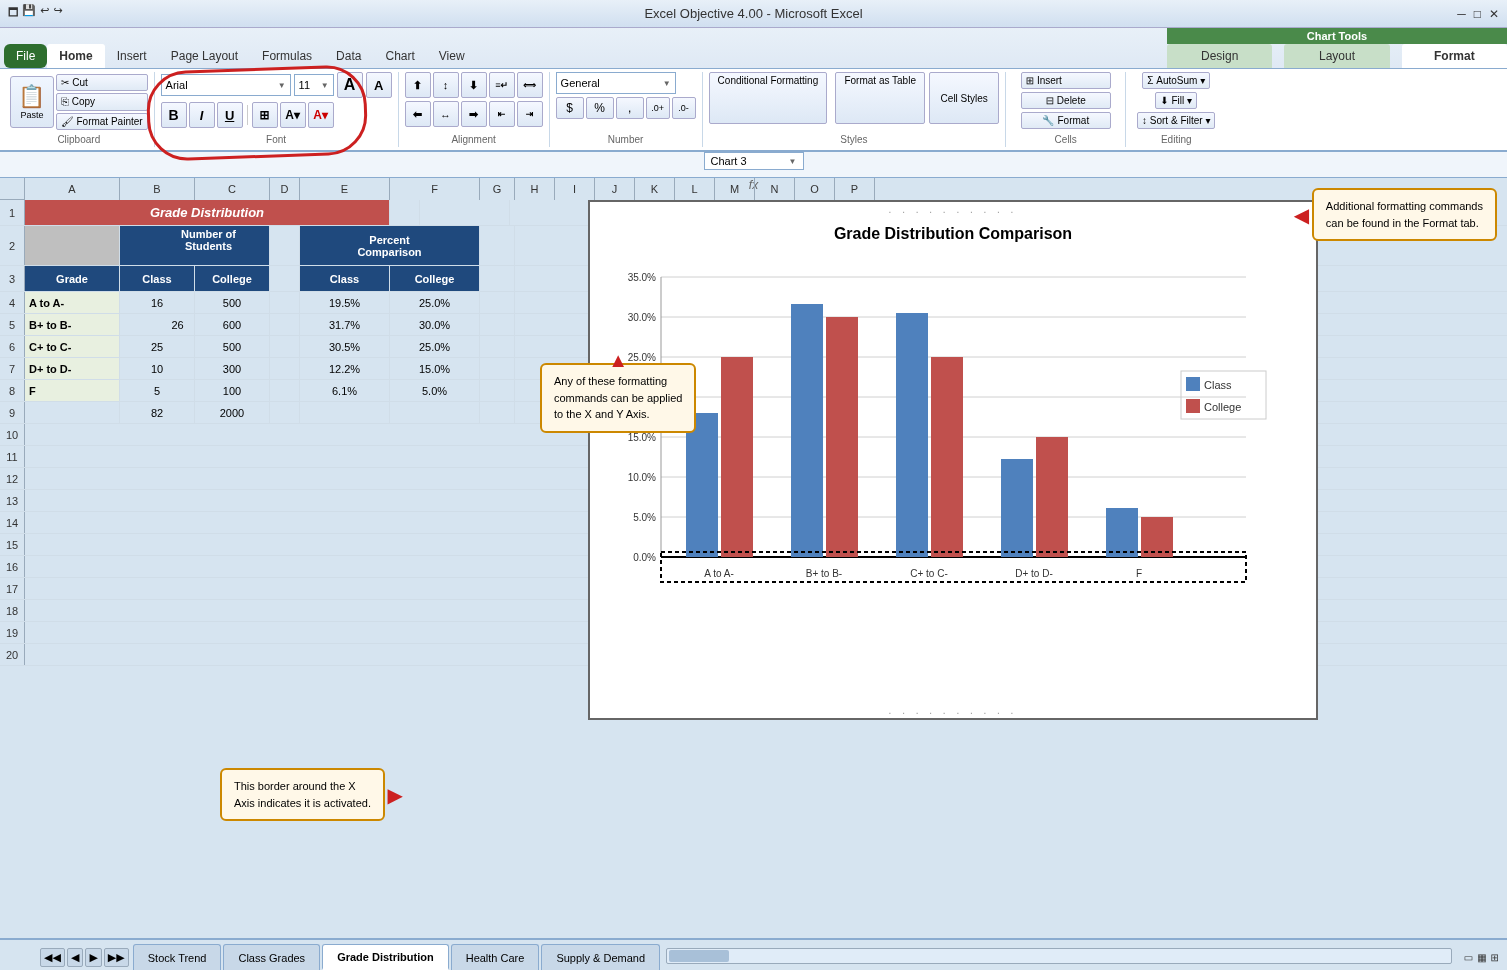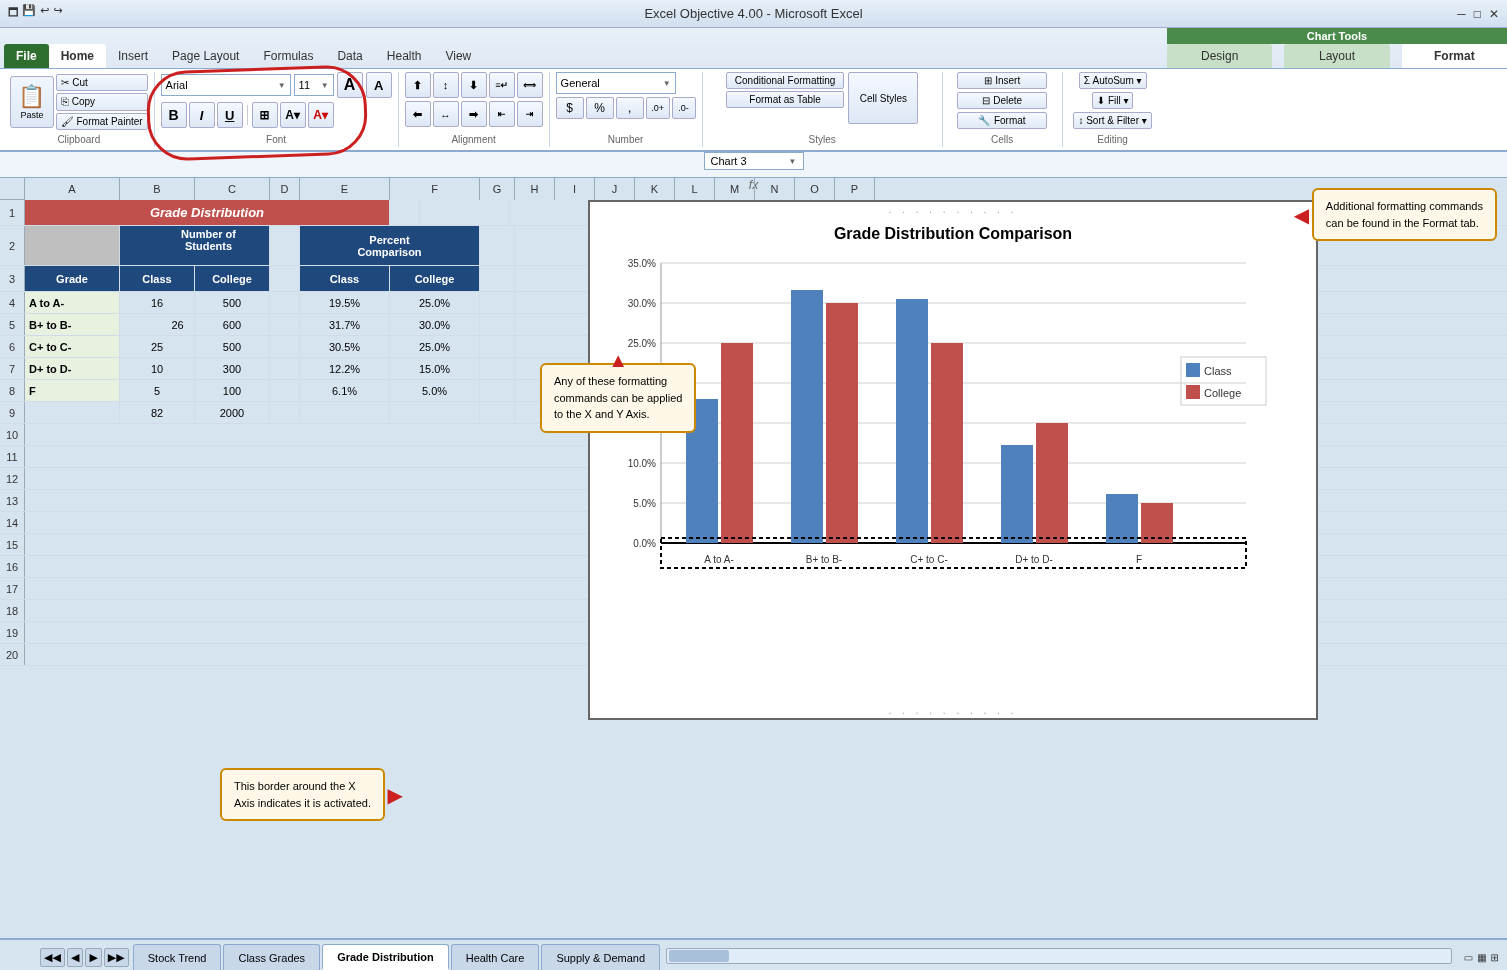--- a/index.html
+++ b/index.html
@@ -41,21 +41,22 @@
       align-items: center;
     }
     .ribbon-tab.active {
       background: #ffffff;
       font-weight: bold;
       color: #333;
     }
     .ribbon-tab.file-tab {
       background: #2e6e2e;
       color: white;
-      font-weight: bold;
+      font-weight: normal;
+      border-radius: 6px;
     }
 
     .ribbon-content {
       background: #ffffff;
       border-top: 1px solid #8aabcf;
       display: flex;
       align-items: stretch;
       padding: 3px 4px;
       min-height: 82px;
     }
@@ -412,21 +413,21 @@
       <div style="flex:1; display:flex; flex-direction:column;">
 
         <div style="display:flex; align-items:flex-end;">
           <div class="ribbon-tabs" style="flex:1;">
             <div class="ribbon-tab file-tab">File</div>
             <div class="ribbon-tab active">Home</div>
             <div class="ribbon-tab">Insert</div>
             <div class="ribbon-tab">Page Layout</div>
             <div class="ribbon-tab">Formulas</div>
             <div class="ribbon-tab">Data</div>
-            <div class="ribbon-tab">Health</div>
+            <div class="ribbon-tab">Chart</div>
             <div class="ribbon-tab">View</div>
           </div>
 
           <div style="display:flex;flex-direction:column;width:340px;">
             <div style="background:#4a8a4a;color:white;text-align:center;font-size:11px;padding:2px 0;font-weight:bold;">Chart Tools</div>
             <div style="display:flex;gap:12px;">
               <div class="ribbon-tab" style="background:#c8dfc8;color:#333;flex:1;justify-content:center;">Design</div>
               <div class="ribbon-tab" style="background:#c8dfc8;color:#333;flex:1;justify-content:center;">Layout</div>
               <div class="ribbon-tab active" style="flex:1;justify-content:center;">Format</div>
             </div>
@@ -516,39 +517,39 @@
             <div class="num-btn">.0+</div>
             <div class="num-btn">.0-</div>
           </div>
         </div>
         <div class="ribbon-group-label">Number</div>
       </div>
 
       <div class="ribbon-group" style="min-width:240px;">
         <div class="ribbon-group-content" style="flex-direction:column;gap:3px;">
           <div style="display:flex;gap:4px;">
-            <div style="display:flex;flex-direction:column;gap:2px;">
+            <div style="display:flex;flex-direction:row;gap:8px;">
               <div class="style-btn-large" style="min-width:100px;">
                 <span>Conditional Formatting</span>
               </div>
               <div class="style-btn-large">
                 <span>Format as Table</span>
               </div>
             </div>
             <div class="style-btn-large" style="min-width:70px;height:52px;display:flex;align-items:center;justify-content:center;">
               <span>Cell Styles</span>
             </div>
           </div>
         </div>
         <div class="ribbon-group-label">Styles</div>
       </div>
 
       <div class="ribbon-group" style="min-width:120px;">
         <div class="ribbon-group-content" style="flex-direction:column;gap:3px;">
-          <div class="small-btn" style="min-width:90px;text-align:center;">⊞ <span>Insert</span></div>
+          <div class="small-btn" style="min-width:90px;">⊞ <span>Insert</span></div>
           <div class="small-btn" style="min-width:90px;text-align:center;">⊟ <span>Delete</span></div>
           <div class="small-btn" style="min-width:90px;text-align:center;">🔧 <span>Format</span></div>
         </div>
         <div class="ribbon-group-label">Cells</div>
       </div>
 
       <div class="ribbon-group" style="min-width:100px;">
         <div class="ribbon-group-content" style="flex-direction:column;gap:3px;">
           <div class="small-btn">Σ AutoSum ▾</div>
           <div class="small-btn">⬇ Fill ▾</div>
@@ -753,21 +754,21 @@
           <div class="grid-cell" style="width:860px;"></div>
         </div>
 
       </div>
 
       <div style="position:absolute;top:22px;left:588px;width:730px;height:520px;background:white;border:2px solid #666;">
 
         <div style="text-align:center;font-size:10px;color:#999;letter-spacing:4px;padding:2px 0;">. . . . . . . . . .</div>
 
         <div style="padding:8px 16px;">
-          <div style="text-align:center;font-size:16px;font-weight:bold;margin-bottom:0;">Grade Distribution  Comparison</div>
+          <div style="text-align:center;font-size:16px;font-weight:bold;margin-bottom:14px;">Grade Distribution  Comparison</div>
           
           
           <svg width="680" height="390">
 
             <line x1="55" y1="20" x2="640" y2="20" stroke="#d0d0d0" stroke-width="1"></line>
             <line x1="55" y1="60" x2="640" y2="60" stroke="#d0d0d0" stroke-width="1"></line>
             <line x1="55" y1="100" x2="640" y2="100" stroke="#d0d0d0" stroke-width="1"></line>
             <line x1="55" y1="140" x2="640" y2="140" stroke="#d0d0d0" stroke-width="1"></line>
             <line x1="55" y1="180" x2="640" y2="180" stroke="#d0d0d0" stroke-width="1"></line>
             <line x1="55" y1="220" x2="640" y2="220" stroke="#d0d0d0" stroke-width="1"></line>

